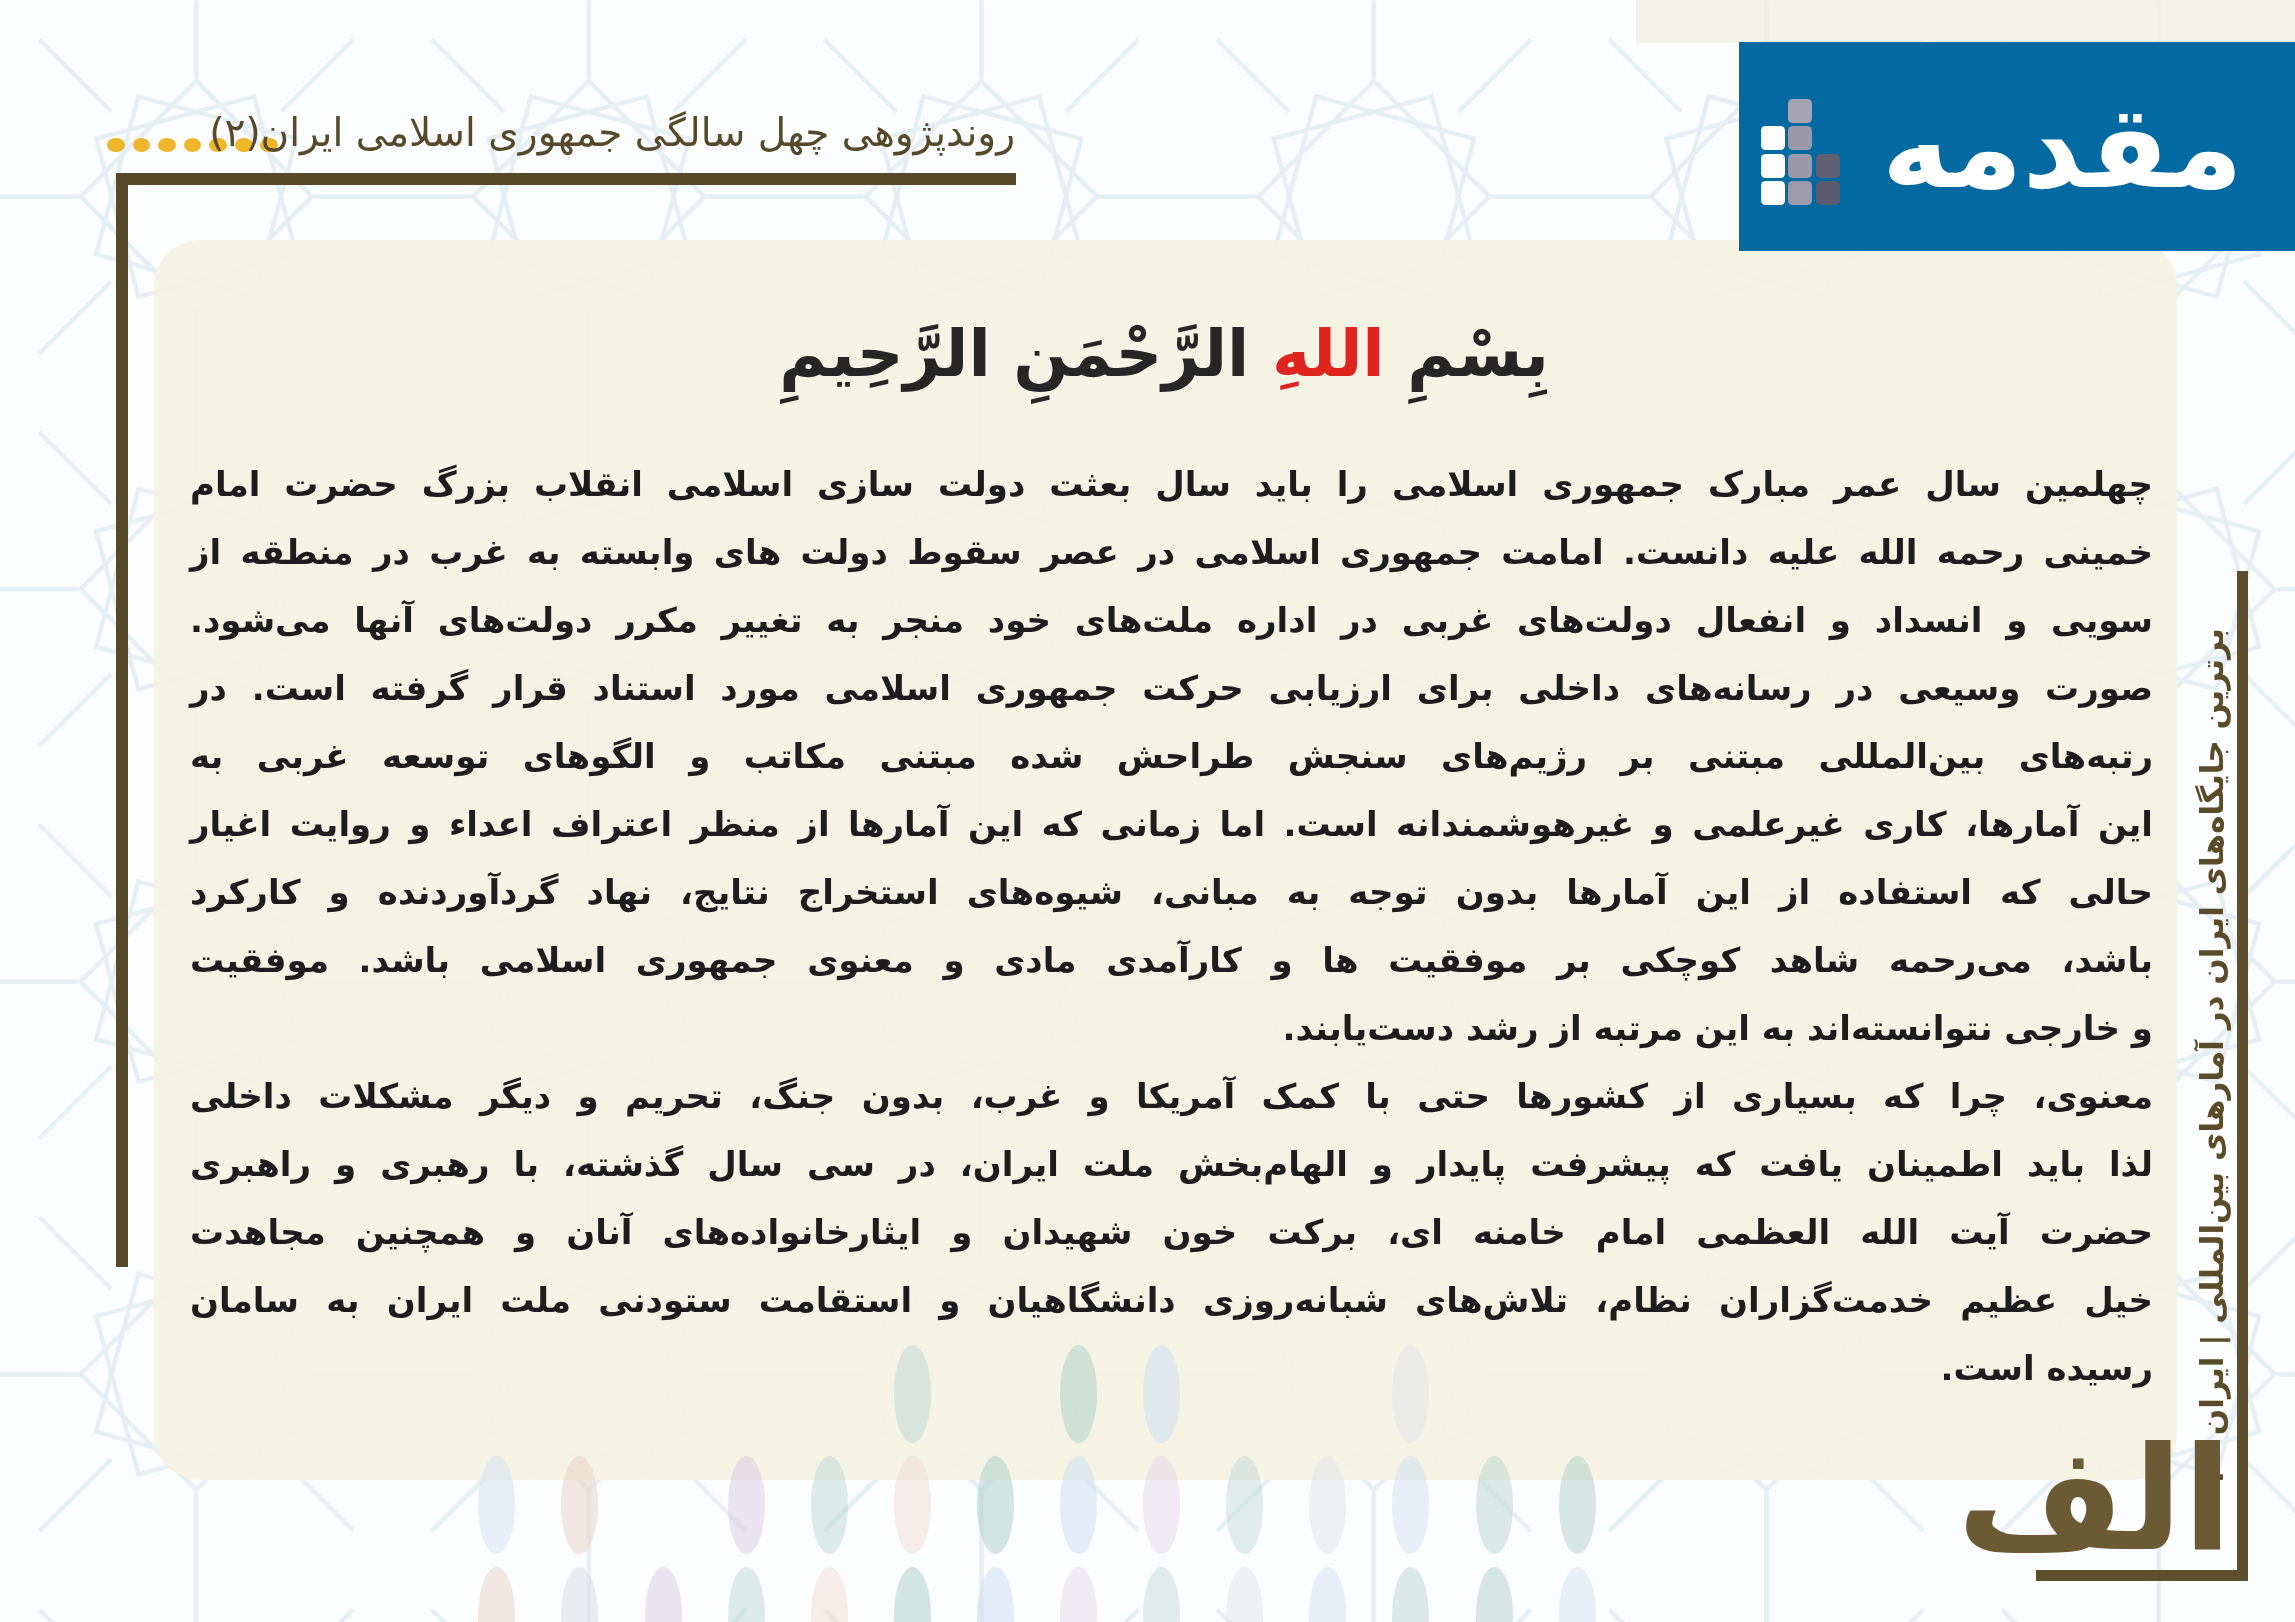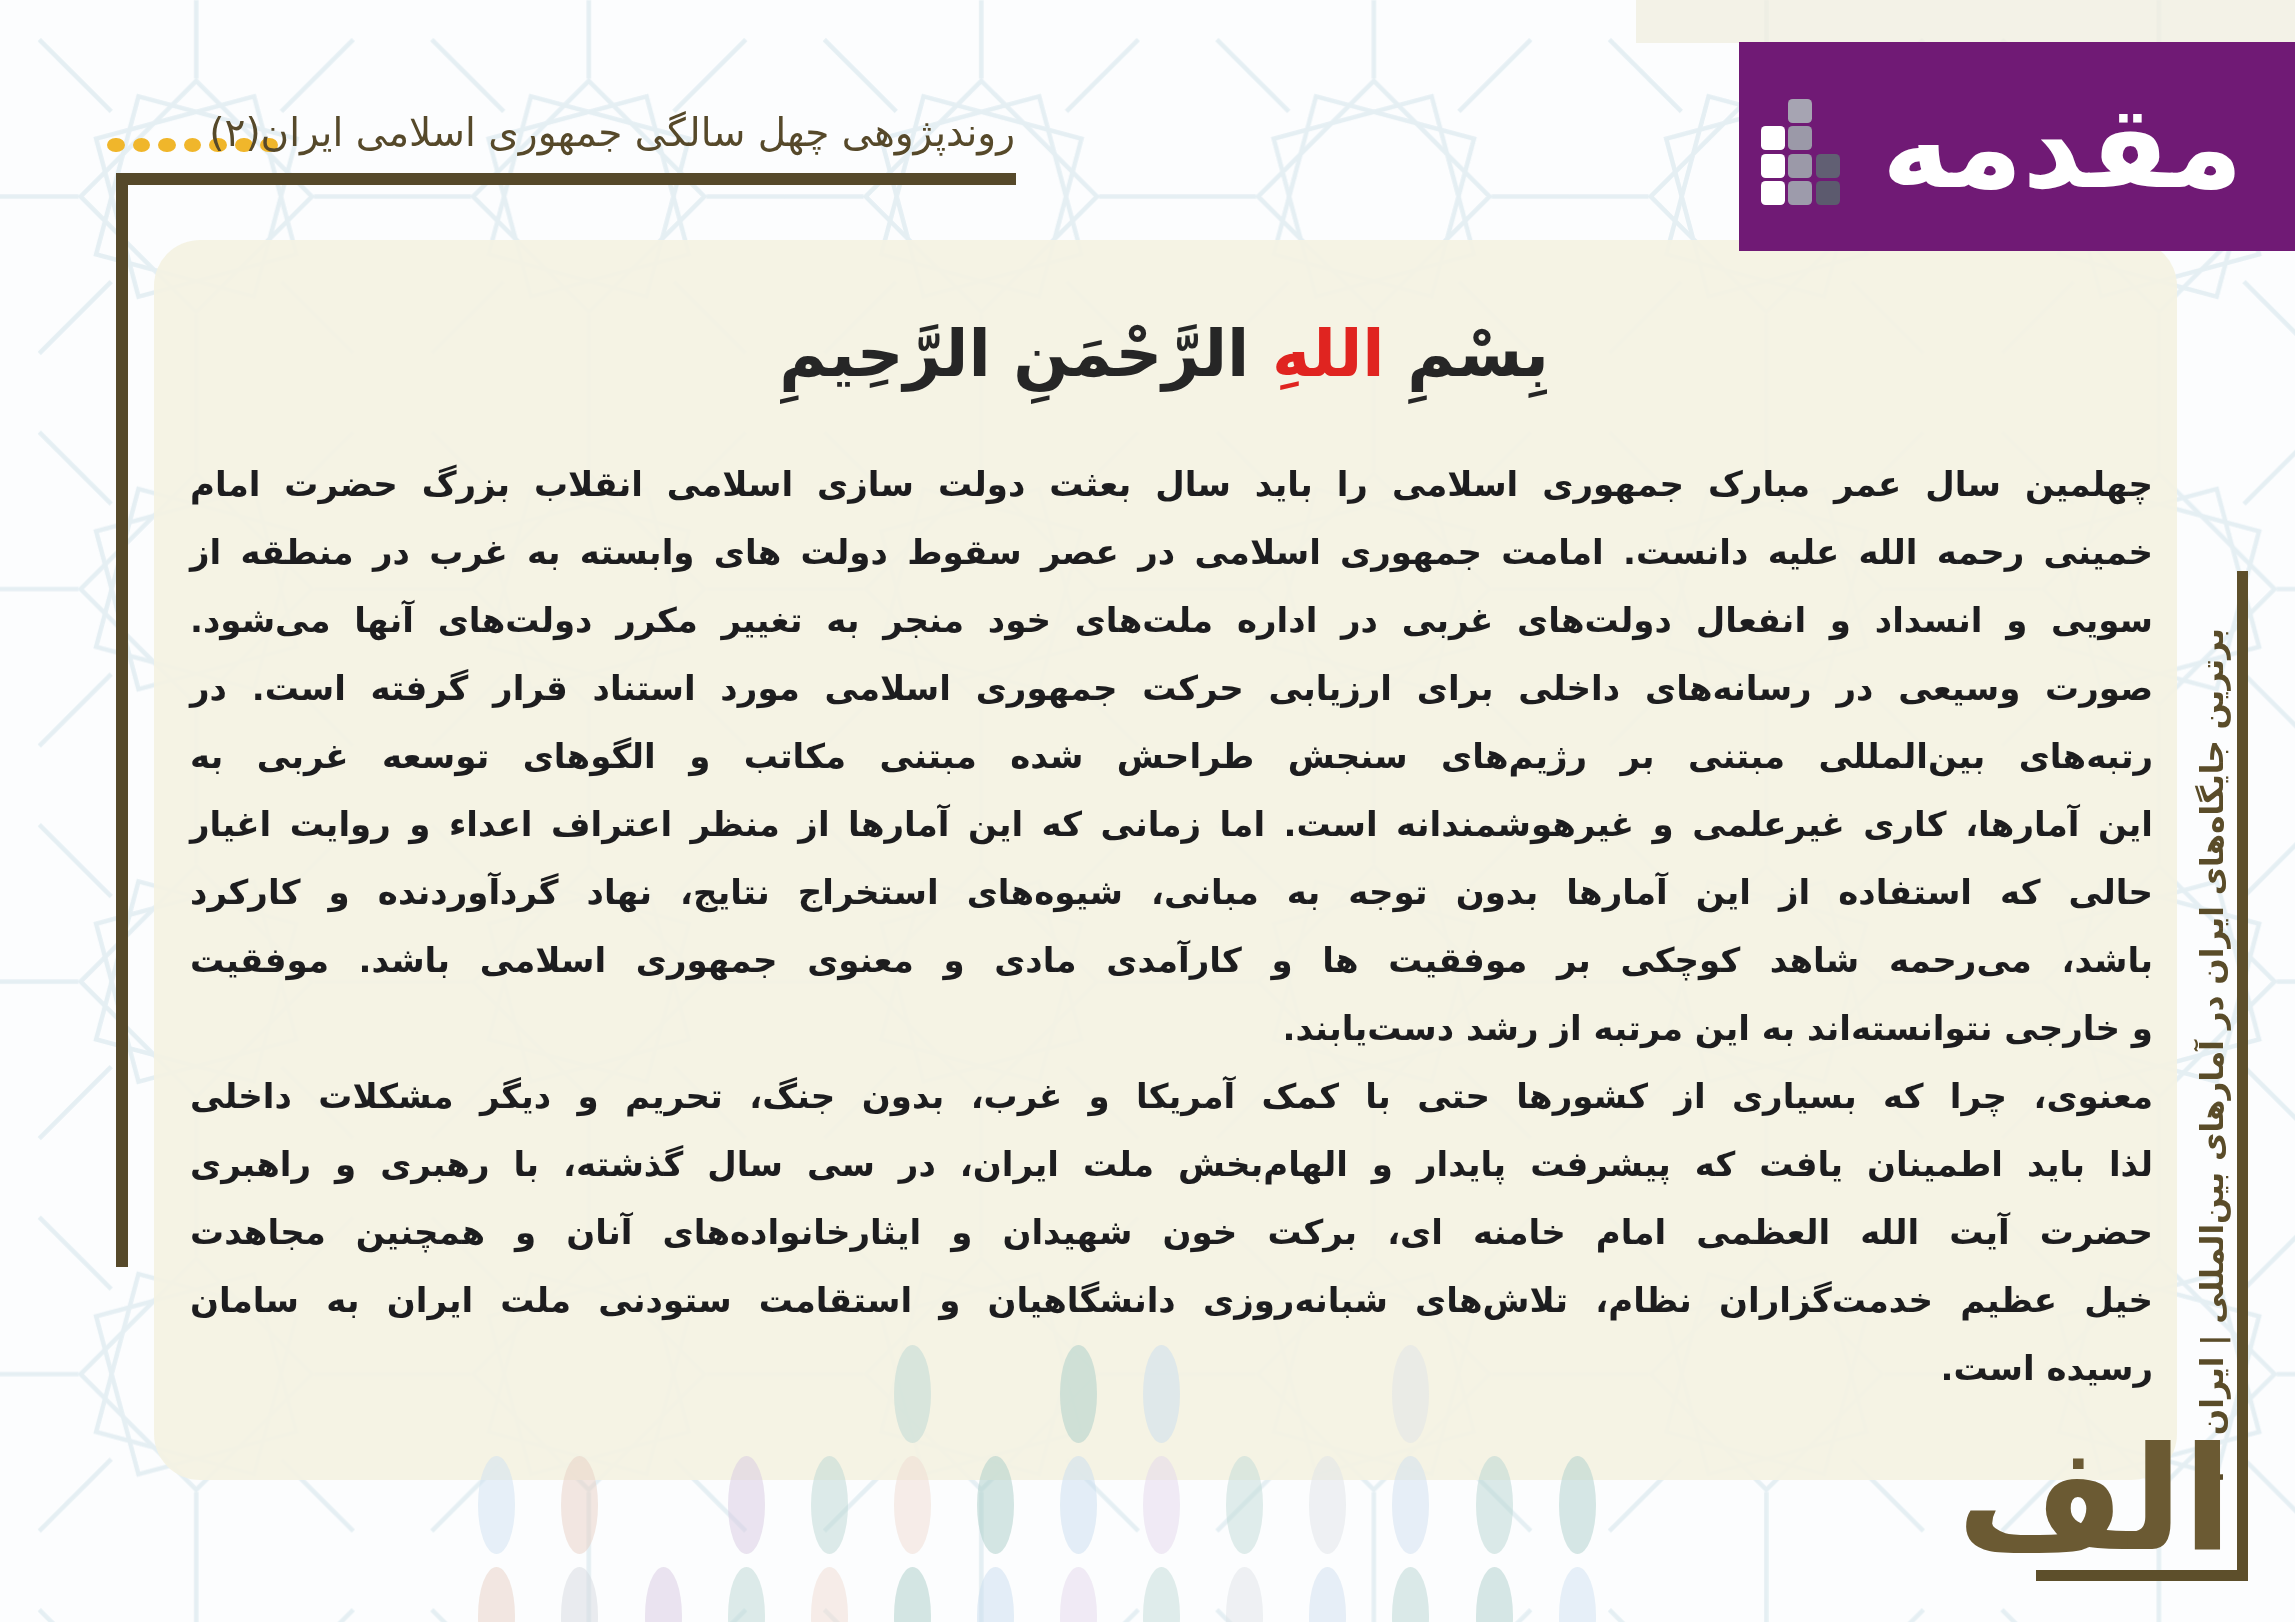--- a/index.html
+++ b/index.html
@@ -123,21 +123,21 @@
     <span class="gold-dot" style="background: rgb(240, 182, 43);"></span>
     <span class="gold-dot" style="background: rgb(240, 182, 43);"></span>
     <span class="gold-dot" style="background: rgb(240, 182, 43);"></span>
   </div>
 
   <div class="series-title">روندپژوهی چهل سالگی جمهوری اسلامی ایران(۲)</div>
 
   <div class="rule rule-top"></div>
   <div class="rule rule-left"></div>
 
-  <div class="chapter-box" style="background: #701a75;">
+  <div class="chapter-box" style="background: #0369a1;">
     <div class="pixel-icon">
       <div class="pixel-col">
         <span class="px d1"></span>
         <span class="px d2"></span>
       </div>
       <div class="pixel-col">
         <span class="px m1"></span>
         <span class="px m2"></span>
         <span class="px m2"></span>
         <span class="px m3"></span>

